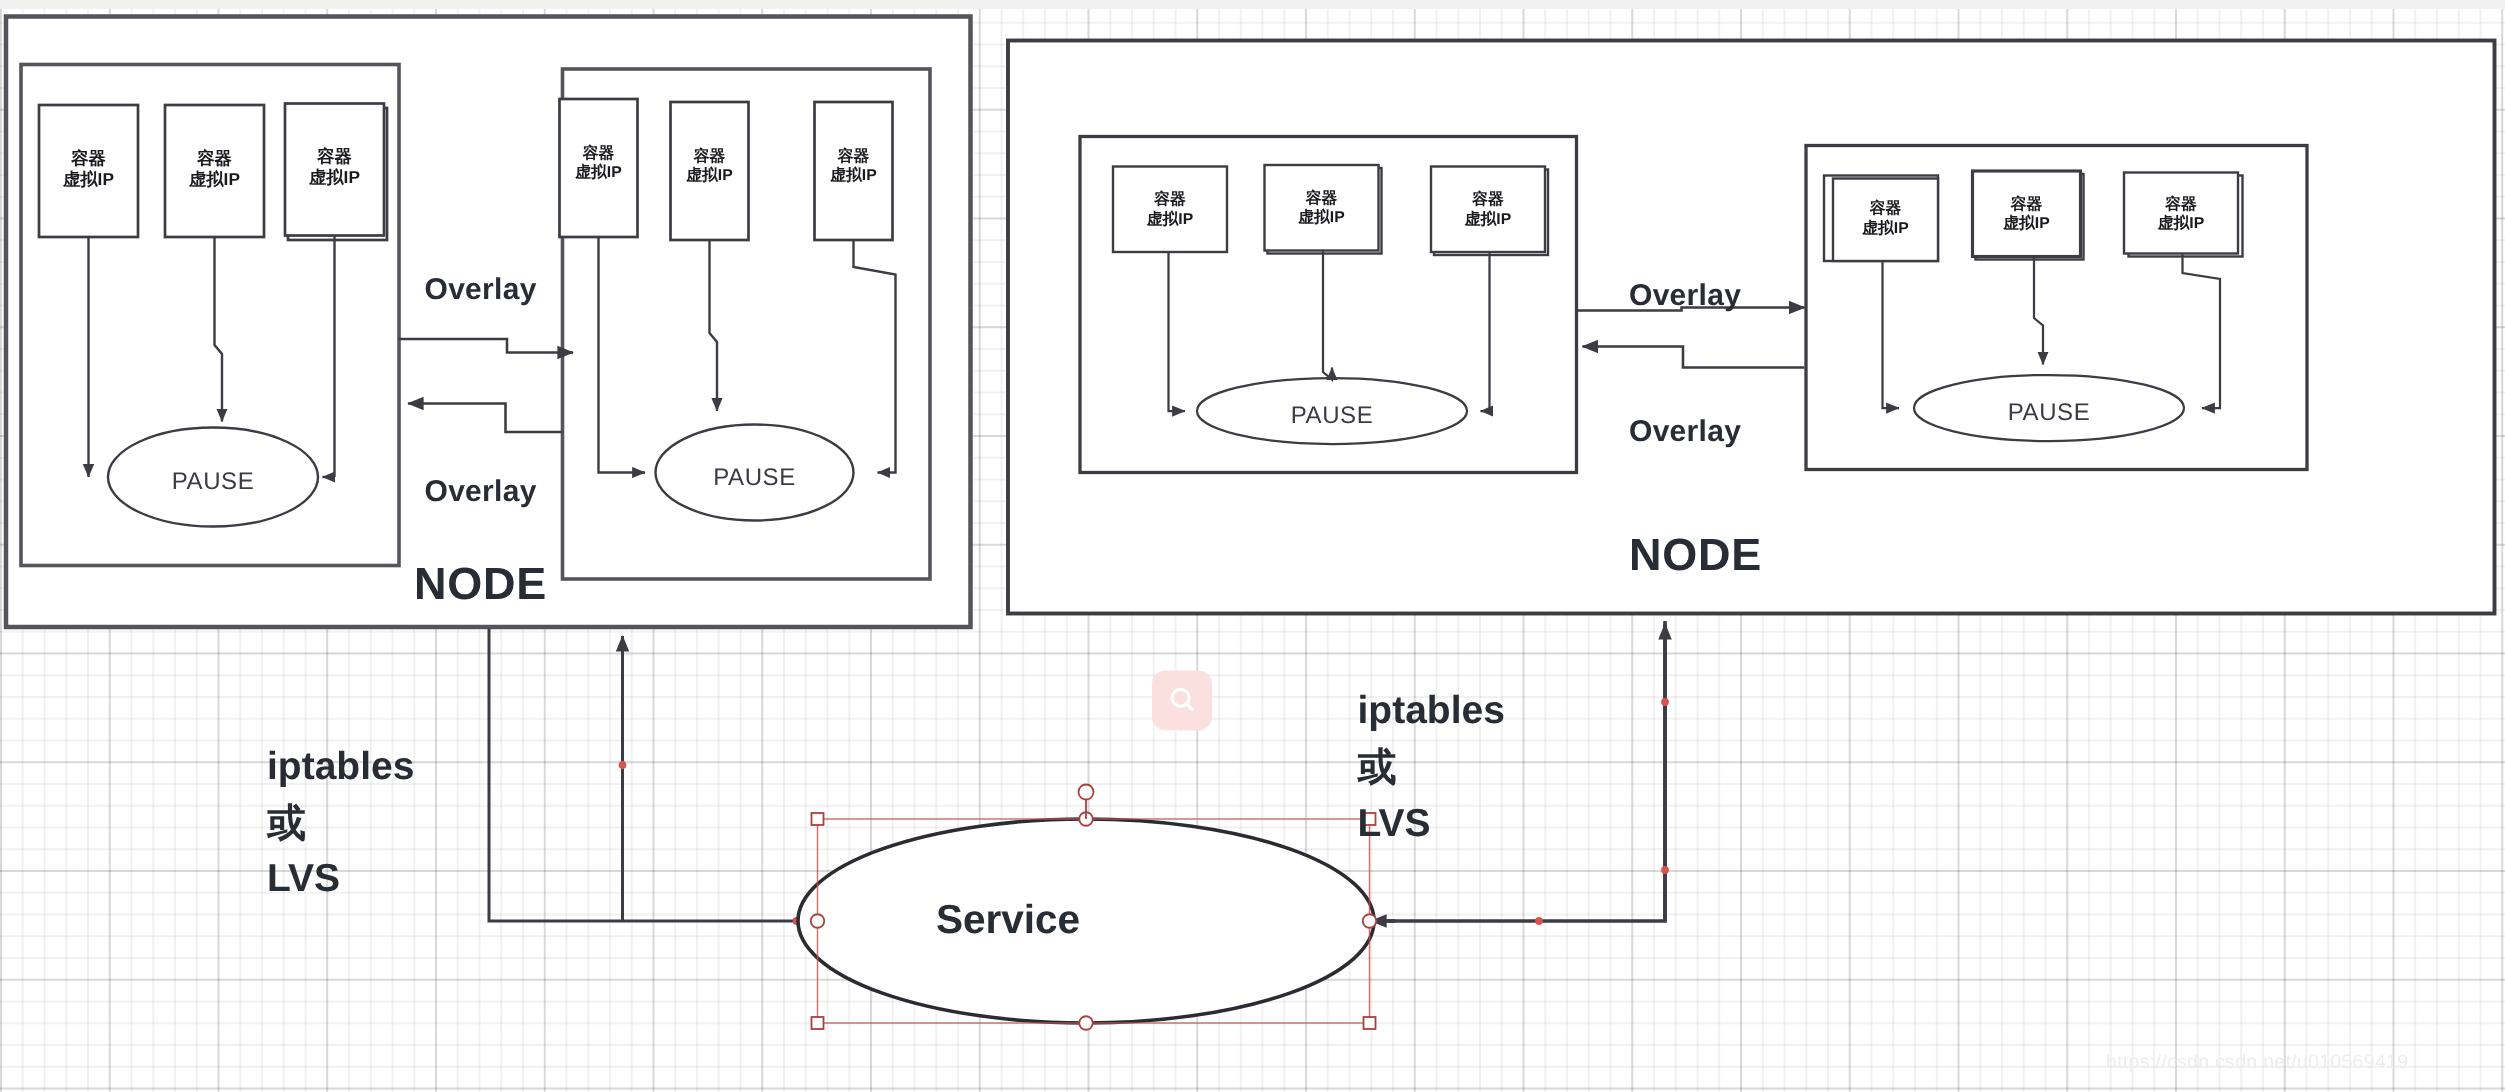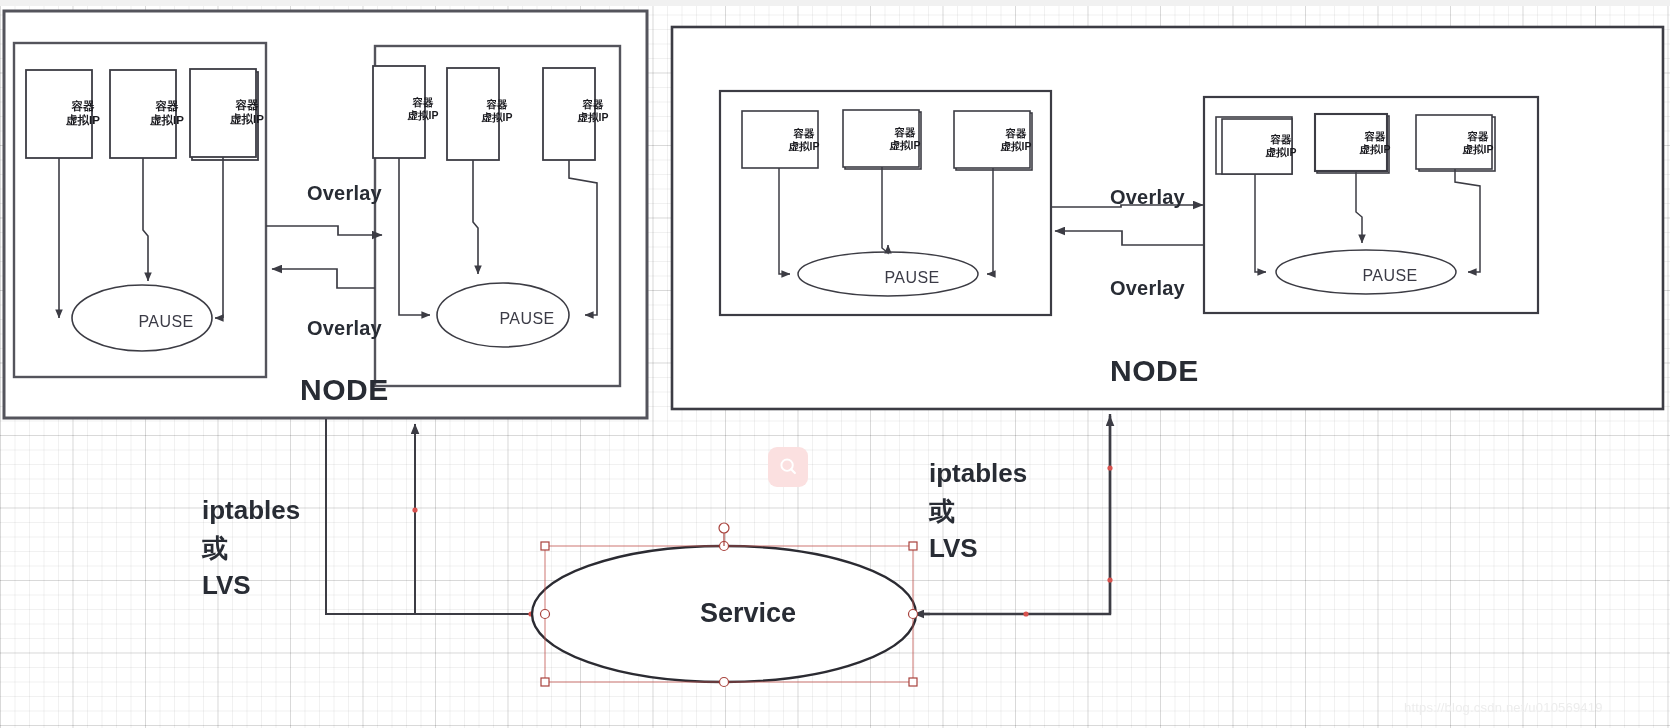--- a/index.html
+++ b/index.html
@@ -26,21 +26,21 @@
     background-size:14.5px 14.5px,14.5px 14.5px,72.5px 72.5px,72.5px 72.5px;
     background-position:0 0,0 0,0 0,0 0;
   }
   
   #topstrip{
     position:absolute;left:0;top:0;width:1670px;height:6px;
     background:#f1f1f1;
   }
   svg#vec{position:absolute;left:0;top:0;width:1670px;height:728px;overflow:visible;}
 
-  .lbl{position:absolute;color:#282c34;white-space:nowrap;padding-left:24px;}
+  .lbl{position:absolute;color:#282c34;white-space:nowrap;}
   .lbl-overlay{font-size:20px;font-weight:bold;letter-spacing:.2px;margin-top:20px;}
   .lbl-node{font-size:30px;font-weight:bold;letter-spacing:.5px;}
   .lbl-ipt{font-size:26px;font-weight:bold;text-align:left;line-height:1.45;}
   .lbl-service{font-size:27px;font-weight:bold;}
   .lbl-pause{font-size:16px;color:#3b3b46;letter-spacing:.4px;}
   .lbl-ctr{font-size:11.5px;font-weight:bold;color:#1a1a1f;line-height:1.2;text-align:center;}
 
   
   #wm-logo{
     position:absolute;left:768px;top:447px;width:40px;height:40px;
@@ -255,23 +255,23 @@
     <div>iptables</div>
     <div>或</div>
     <div>LVS</div>
   </div>
   <div class="lbl lbl-ipt" style="left:905px;top:455px;width:132px;">
     <div>iptables</div>
     <div>或</div>
     <div>LVS</div>
   </div>
 
-  <div class="lbl lbl-service" style="left:624px;top:598px;width:200px;text-align:center;">Service</div>
+  <div class="lbl lbl-service" style="left:624px;top:598px;width:200px;">Service</div>
 
   <div id="wm-logo">
     <svg width="22" height="22" viewBox="0 0 24 24" aria-hidden="true">
       <circle cx="11" cy="10" r="6.2" fill="none" stroke="#ffffff" stroke-width="2.1"></circle>
       <line x1="15.4" y1="14.4" x2="19.5" y2="18.6" stroke="#ffffff" stroke-width="2.4" stroke-linecap="round"></line>
     </svg>
   </div>
-  <div id="wm-url">https://blog.csdn.net/u010569419</div>
+  <div id="wm-url">https://csdn.csdn.net/u010569419</div>
 
 </div>
 
 </body></html>

